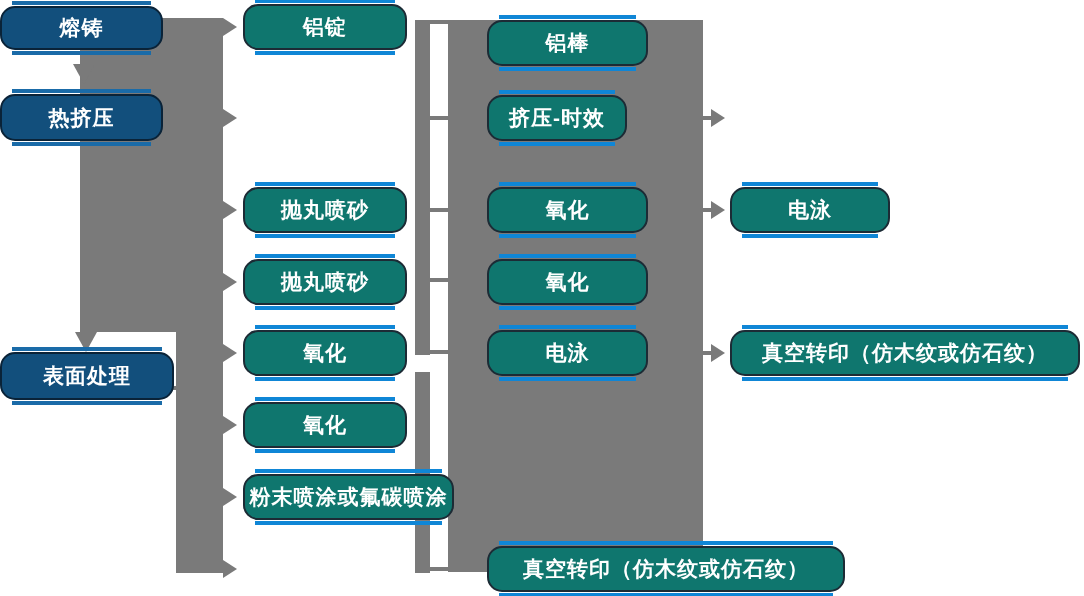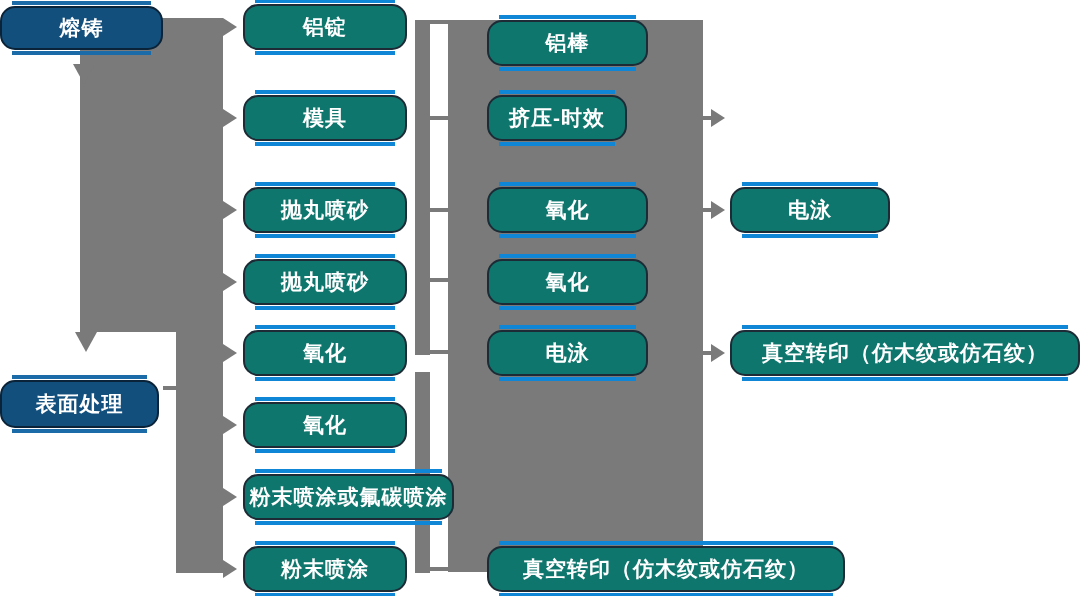--- a/index.html
+++ b/index.html
@@ -61,47 +61,44 @@
   <div class="stem" style="left:703px;top:116px;width:8px"></div>
   <div class="stem" style="left:703px;top:208px;width:8px"></div>
   <div class="stem" style="left:703px;top:351px;width:8px"></div>
   <div class="arr-r" style="left:711px;top:109px"></div>
   <div class="arr-r" style="left:711px;top:201px"></div>
   <div class="arr-r" style="left:711px;top:344px"></div>
 
   <div class="box dark" style="left:0;top:6px;width:163px;height:44px">
     <span>熔铸</span>
     </div>
-  <div class="box dark" style="left:0;top:380px;width:159px;height:48px">
+  <div class="box dark" style="left:0;top:94px;width:163px;height:47px">
+    <span>热挤压</span>
+    </div>
+  <div class="box dark" style="left:0;top:352px;width:174px;height:48px">
     <span>表面处理</span>
     </div>
 
   <div class="box bright" style="left:243px;top:4px;width:164px;height:46px">
     <span>铝锭</span>
-    </div>
-  <div class="box bright" style="left:243px;top:95px;width:164px;height:46px">
-    <span>模具</span>
     </div>
   <div class="box bright" style="left:243px;top:187px;width:164px;height:46px">
     <span>抛丸喷砂</span>
     </div>
   <div class="box bright" style="left:243px;top:259px;width:164px;height:46px">
     <span>抛丸喷砂</span>
     </div>
   <div class="box bright" style="left:243px;top:330px;width:164px;height:46px">
     <span>氧化</span>
     </div>
   <div class="box bright" style="left:243px;top:402px;width:164px;height:46px">
     <span>氧化</span>
     </div>
   <div class="box bright" style="left:243px;top:474px;width:211px;height:46px">
     <span>粉末喷涂或氟碳喷涂</span>
-    </div>
-  <div class="box bright" style="left:243px;top:546px;width:164px;height:46px">
-    <span>粉末喷涂</span>
     </div>
 
   <div class="box bright" style="left:487px;top:20px;width:161px;height:46px">
     <span>铝棒</span>
     </div>
   <div class="box bright" style="left:487px;top:95px;width:140px;height:46px">
     <span>挤压-时效</span>
     </div>
   <div class="box bright" style="left:487px;top:187px;width:161px;height:46px">
     <span>氧化</span>

